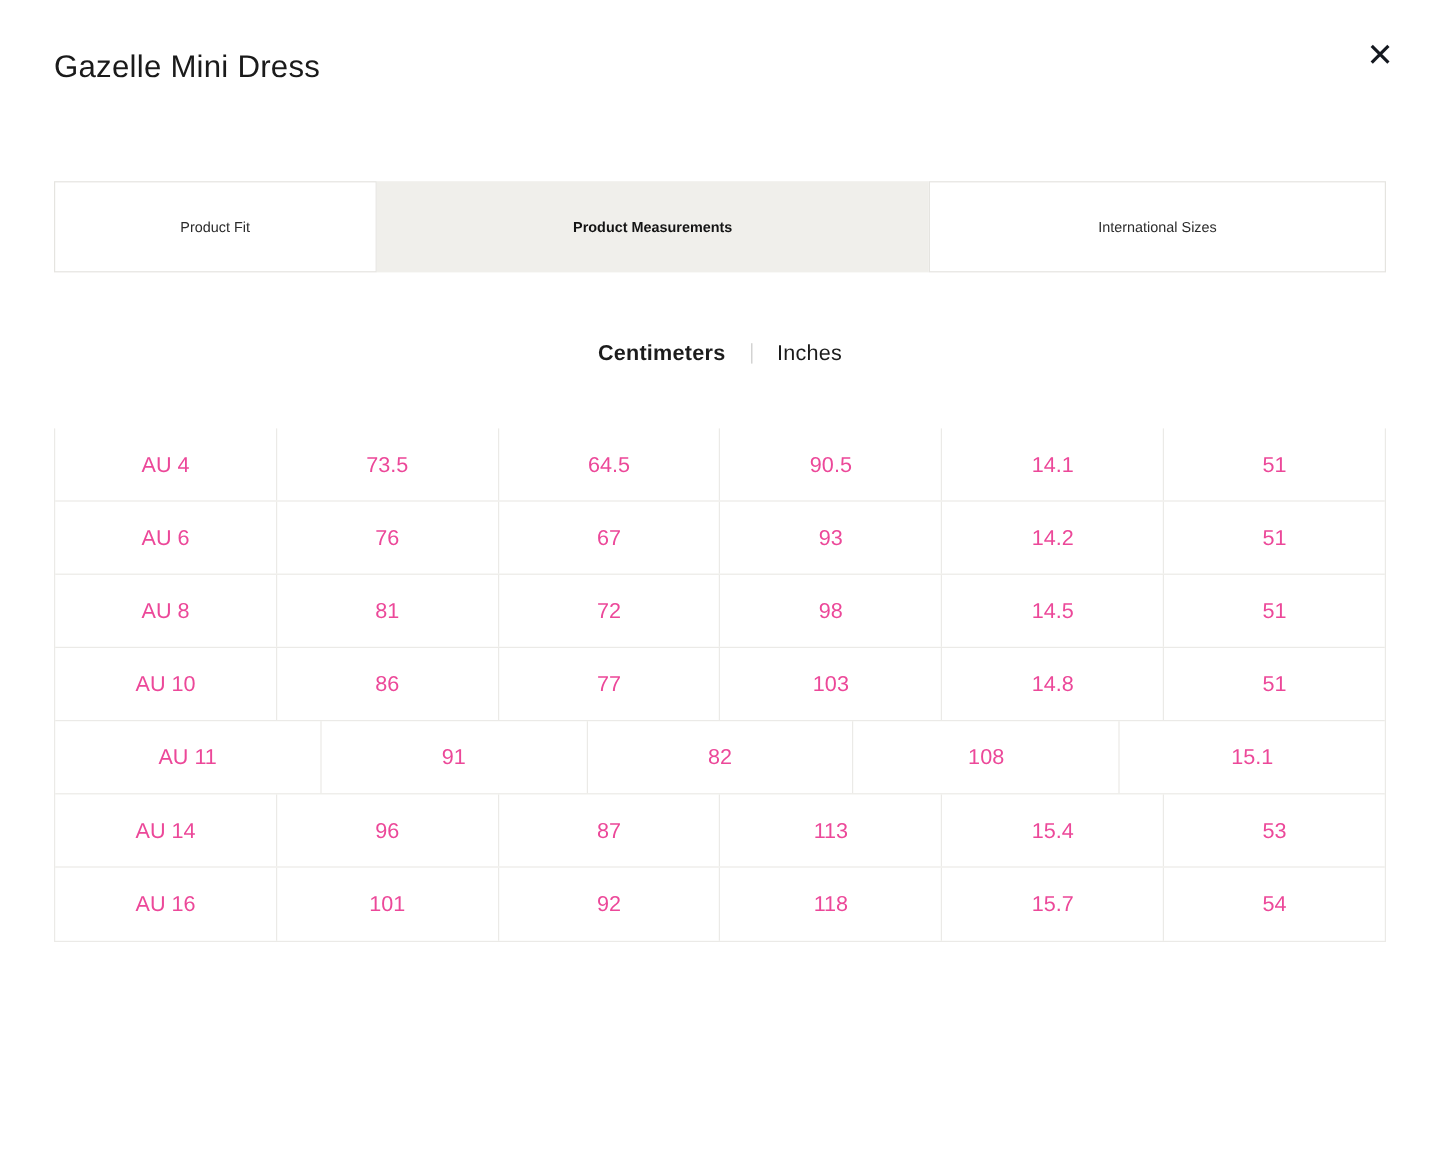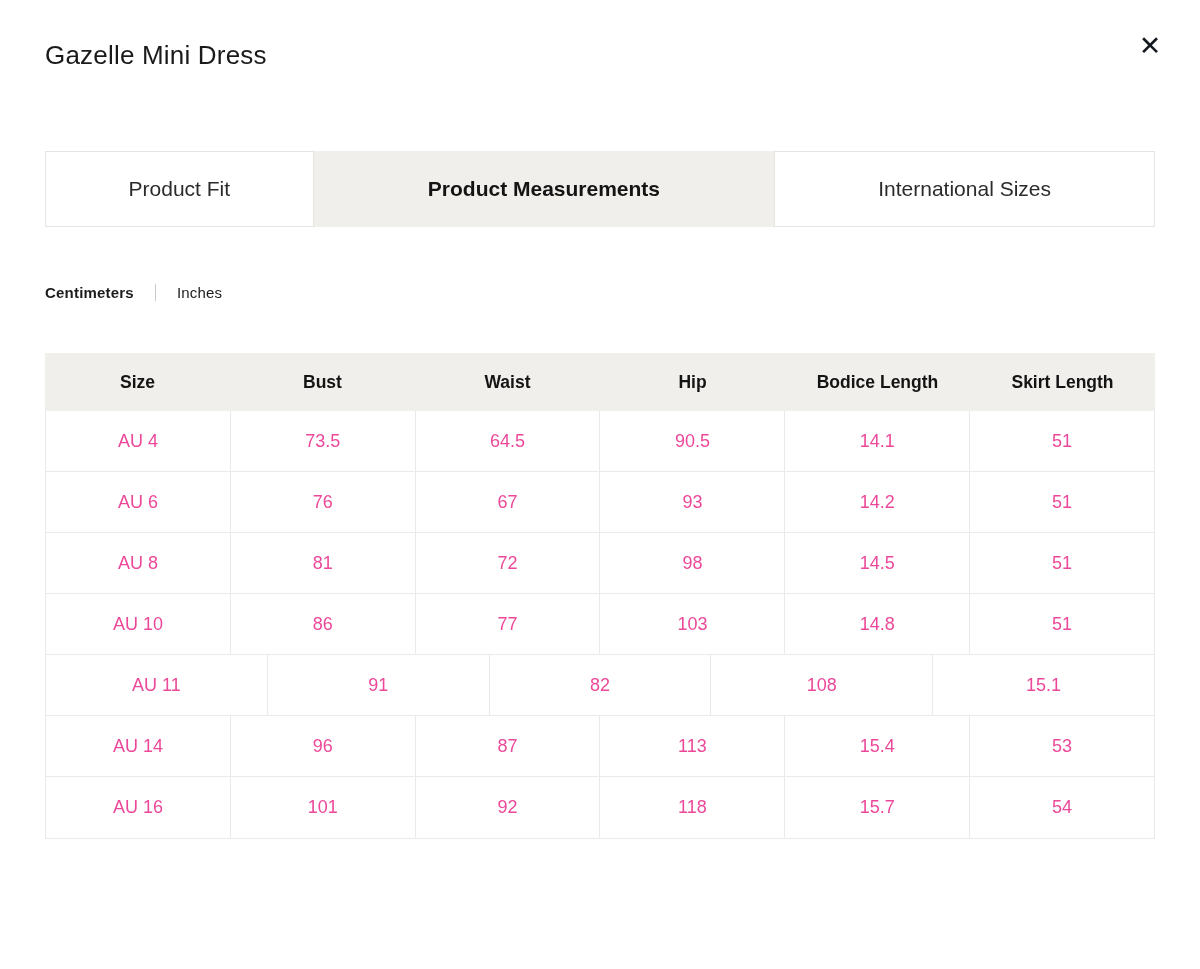--- a/index.html
+++ b/index.html
@@ -27,42 +27,42 @@
     font-size: 27px; font-weight: 300;
     color: #14181f;
     cursor: pointer;
     background: none; border: none;
     line-height: 1;
   }
 
   .tabs { display: flex; margin-top: 80px; height: 76px; }
   .tab {
     display: flex; align-items: center; justify-content: center;
-    font-size: 21px;
+    font-size: 12px;
     color: #2b2b2b;
     background: #ffffff;
     border: 1px solid #e5e4e0;
     cursor: pointer;
     text-align: center;
   }
   .tab.active {
     background: #f0efeb;
     border: none;
     font-weight: 700;
     color: #141414;
   }
   .tab-fit { width: 24.2%; }
   .tab-measure { width: 41.5%; }
   .tab-intl { width: 34.3%; }
 
   .unit-toggle {
     margin-top: 57px;
-    display: flex; align-items: center; justify-content: flex-start;
+    display: flex; align-items: center; justify-content: center;
     gap: 21px;
-    font-size: 15px;
+    font-size: 18px;
   }
   .unit-option { cursor: pointer; color: #1c1c1c; letter-spacing: 0.2px; }
   .unit-option.active { font-weight: 700; }
   .unit-divider { width: 1px; height: 17px; background: #c9c9c7; }
 
   .size-table { margin-top: 52px; width: 1110px; font-size: 18px; }
   .t-row { display: flex; }
   .t-cell {
     flex: 1 1 0;
     display: flex; align-items: center; justify-content: center;
@@ -92,28 +92,20 @@
     <div class="tab tab-intl">International Sizes</div>
   </div>
 
   <div class="unit-toggle">
     <span class="unit-option active">Centimeters</span>
     <span class="unit-divider"></span>
     <span class="unit-option">Inches</span>
   </div>
 
   <div class="size-table">
-    <div class="t-row t-head">
-        <div class="t-cell">Size</div>
-        <div class="t-cell">Bust</div>
-        <div class="t-cell">Waist</div>
-        <div class="t-cell">Hip</div>
-        <div class="t-cell">Bodice Length</div>
-        <div class="t-cell">Skirt Length</div>
-      </div>
     <div class="t-body">
         <div class="t-row">
           <div class="t-cell">AU 4</div>
           <div class="t-cell">73.5</div>
           <div class="t-cell">64.5</div>
           <div class="t-cell">90.5</div>
           <div class="t-cell">14.1</div>
           <div class="t-cell">51</div>
         </div>
         <div class="t-row">

